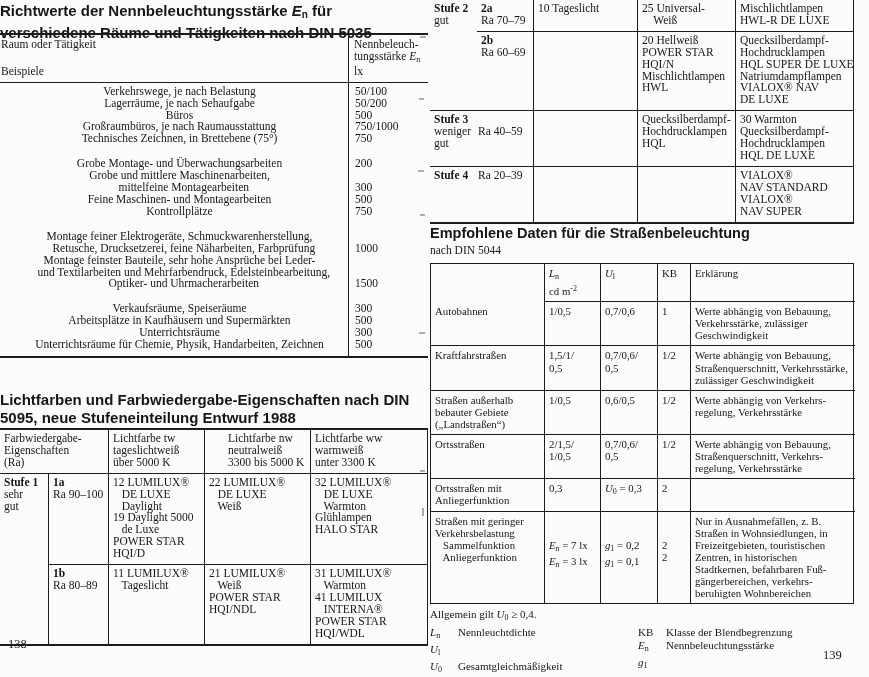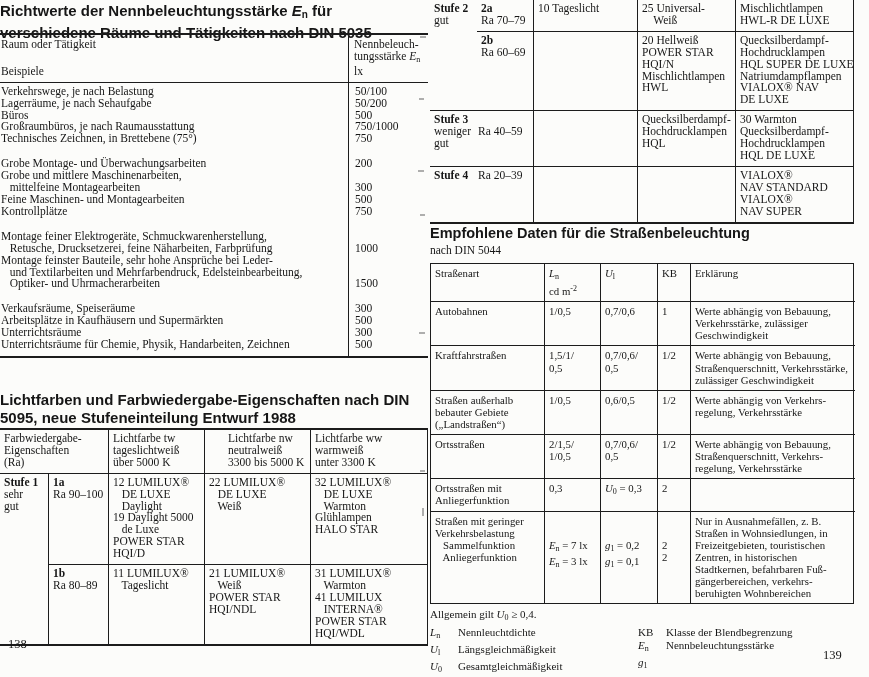--- a/index.html
+++ b/index.html
@@ -23,21 +23,21 @@
   .t1 { position:absolute; left:0; top:33px; width:428px;
         border-top:2.5px solid #1c1c1c; border-bottom:2px solid #1c1c1c;
         font-size:11.5px; line-height:11.9px; }
   .t1-divider { position:absolute; left:348px; top:0; bottom:0; width:1px; background:#1c1c1c; }
   .t1-head { display:flex; border-bottom:1.8px solid #1c1c1c; padding:4px 0 4px; }
   .t1-hleft { flex:1; display:flex; flex-direction:column; justify-content:space-between; min-height:36px; padding-left:1px; }
   .t1-hright { width:80px; padding-left:6px; }
   .t1-body { padding:3px 0 5px; }
   .t1-group + .t1-group { margin-top:13px; }
   .t1-row { display:flex; align-items:flex-end; }
-  .t1-desc { flex:1; padding-left:1px; }
+  .t1-desc { flex:1; padding-left:11px;text-align:center; }
   .t1-val  { width:80px; padding-left:7px; }
 
   
   .t2 { position:absolute; left:0; top:428px; width:428px;
         display:grid; grid-template-columns:48px 60px 96px 106px 118px;
         border-top:2.5px solid #1c1c1c; border-bottom:2px solid #1c1c1c; border-right:1px solid #1c1c1c;
         font-size:11.5px; line-height:11.9px; }
   .t3 { position:absolute; left:0; top:0; width:424px;
         display:grid; grid-template-columns:47px 56px 104px 98px 119px;
         border-bottom:2px solid #1c1c1c; border-right:1px solid #1c1c1c;
@@ -368,23 +368,20 @@
           <div class="ln">VIALOX®</div>
           <div class="ln">NAV SUPER</div>
         </div>
       </div>
 
     <div class="flowR">
       <div class="h2">Empfohlene Daten für die Straßenbeleuchtung</div>
       <div class="sub">nach DIN 5044</div>
 
       <div class="t4" id="t4">
-          <div class="c hd " style="grid-area: 1 / 1;">
-            <div class="ln">Straßenart</div>
-          </div>
           <div class="c hd bl" style="grid-area: 1 / 2;">
             <div class="ln"><i>L</i><sub>n</sub></div>
             <div class="ln">cd m<sup>-2</sup></div>
           </div>
           <div class="c hd bl" style="grid-area: 1 / 3;">
             <div class="ln"><i>U</i><sub>l</sub></div>
           </div>
           <div class="c hd bl" style="grid-area: 1 / 4;">
             <div class="ln">KB</div>
           </div>
@@ -505,21 +502,20 @@
       <div class="foot">
         <div class="ln">Allgemein gilt <i>U</i><sub>0</sub> ≥ 0,4.</div>
         <div class="legend">
           <div class="colL" id="legendL">
               <div class="leg-row">
                 <div class="leg-sym"><i>L</i><sub>n</sub></div>
                 <div class="leg-txt">Nennleuchtdichte</div>
               </div>
               <div class="leg-row">
                 <div class="leg-sym"><i>U</i><sub>l</sub></div>
-                <div class="leg-txt">Längsgleichmäßigkeit</div>
               </div>
               <div class="leg-row">
                 <div class="leg-sym"><i>U</i><sub>0</sub></div>
                 <div class="leg-txt">Gesamtgleichmäßigkeit</div>
               </div>
             </div>
           <div class="colR" id="legendR">
               <div class="leg-row">
                 <div class="leg-sym">KB</div>
                 <div class="leg-txt">Klasse der Blendbegrenzung</div>

